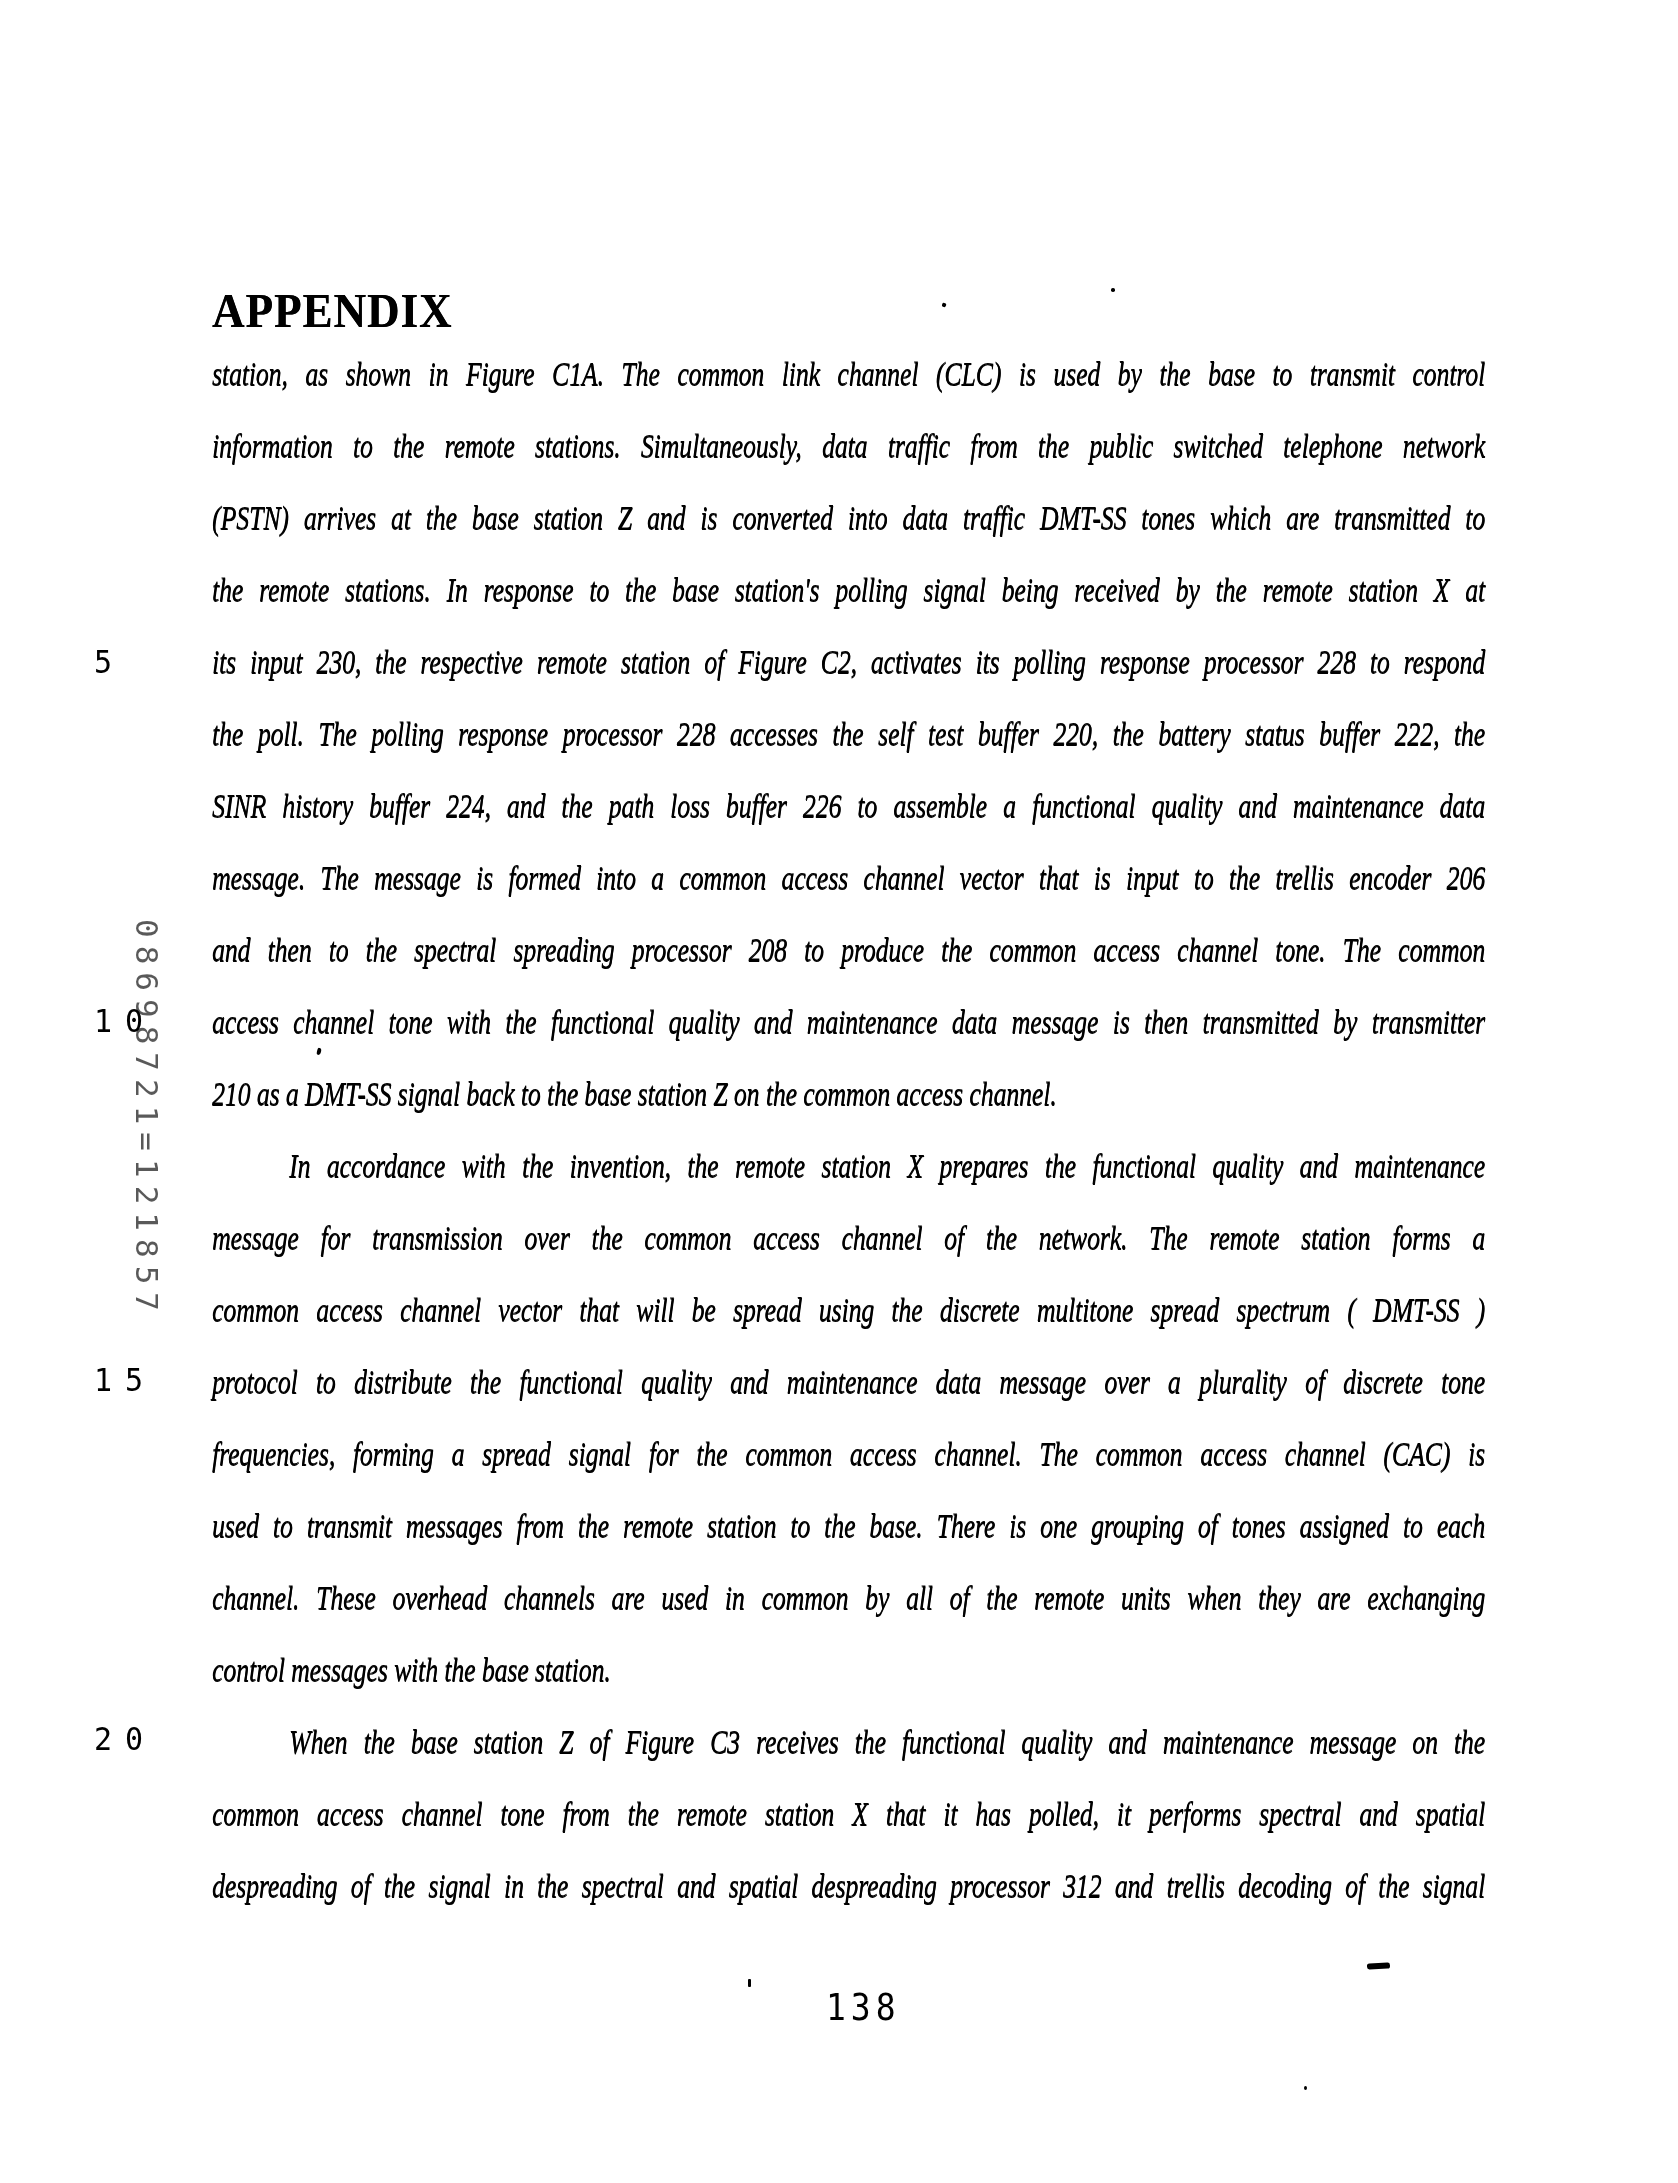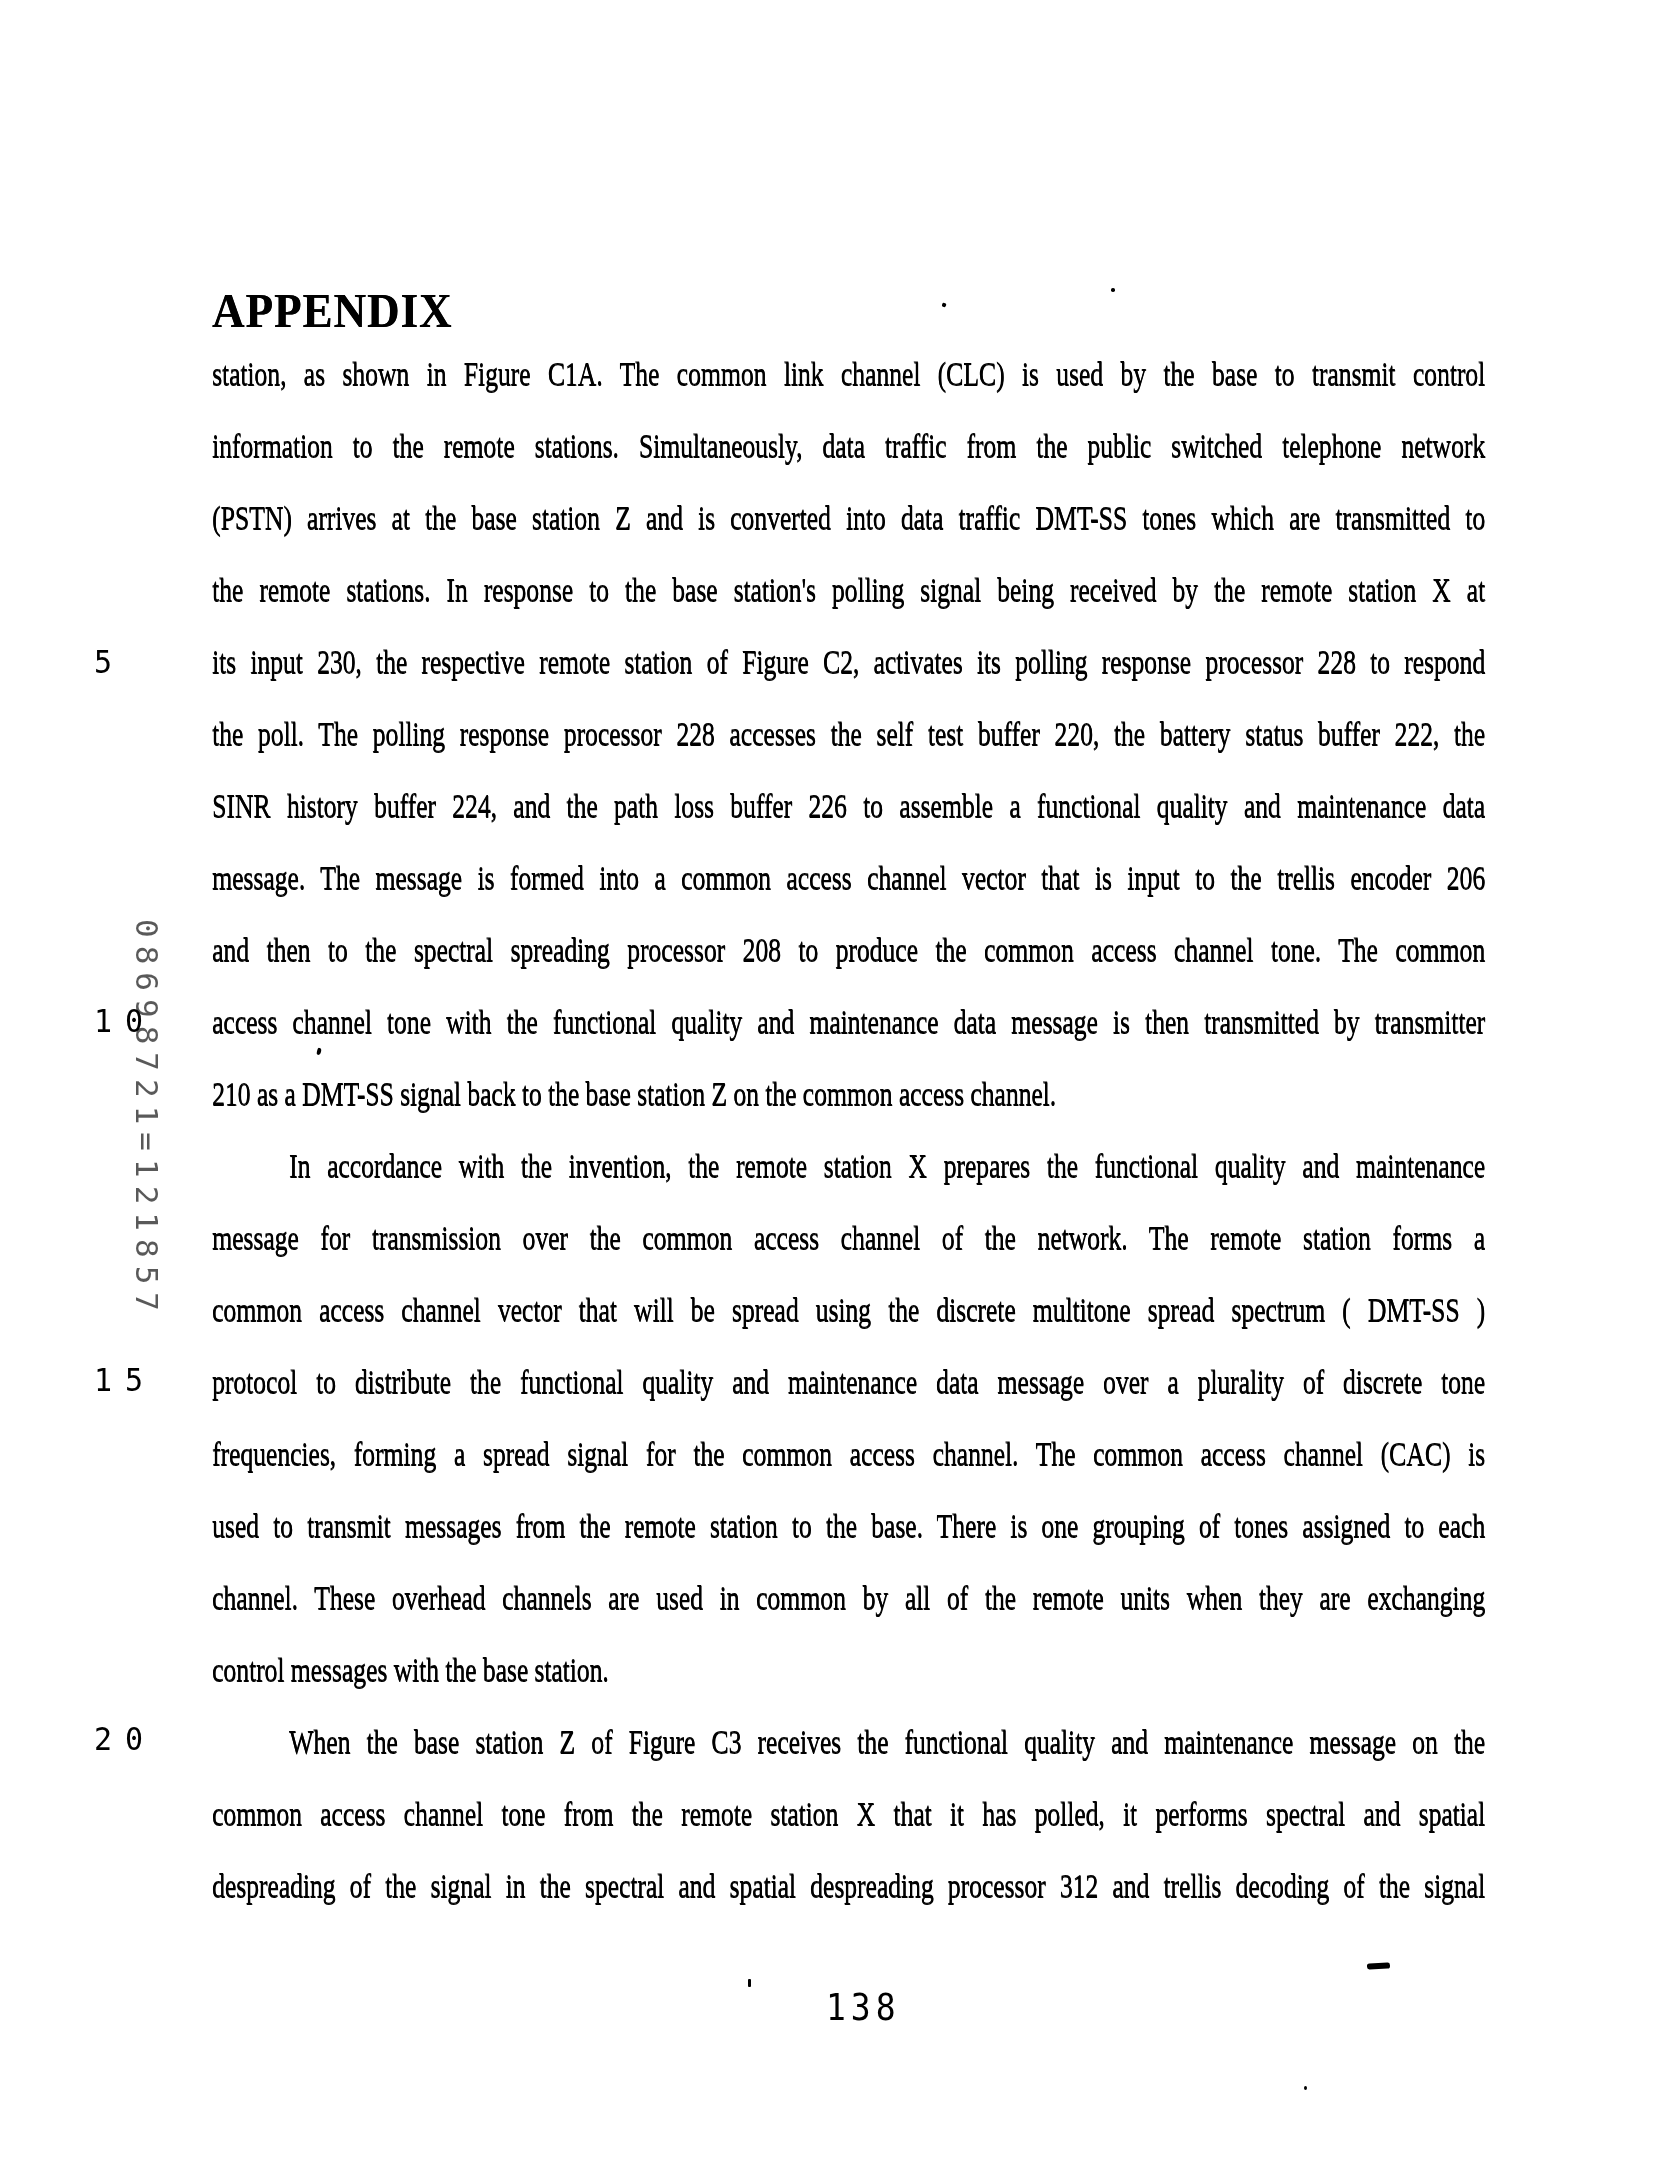--- a/index.html
+++ b/index.html
@@ -27,20 +27,21 @@
     text-shadow: 0.3px 0.2px 0 #000;
     white-space: nowrap;
   }
 
   
   .body-block {
     position: absolute;
     left: 212px;
     top: 327px;
     width: 1273px;
+    font-style: italic;
   }
   .line {
     height: 72px;
     line-height: 72px;
     font-size: 26px;
     letter-spacing: -0.2px;
     white-space: normal;
     text-align: justify;
     text-align-last: justify;
     transform: scaleY(1.3);

